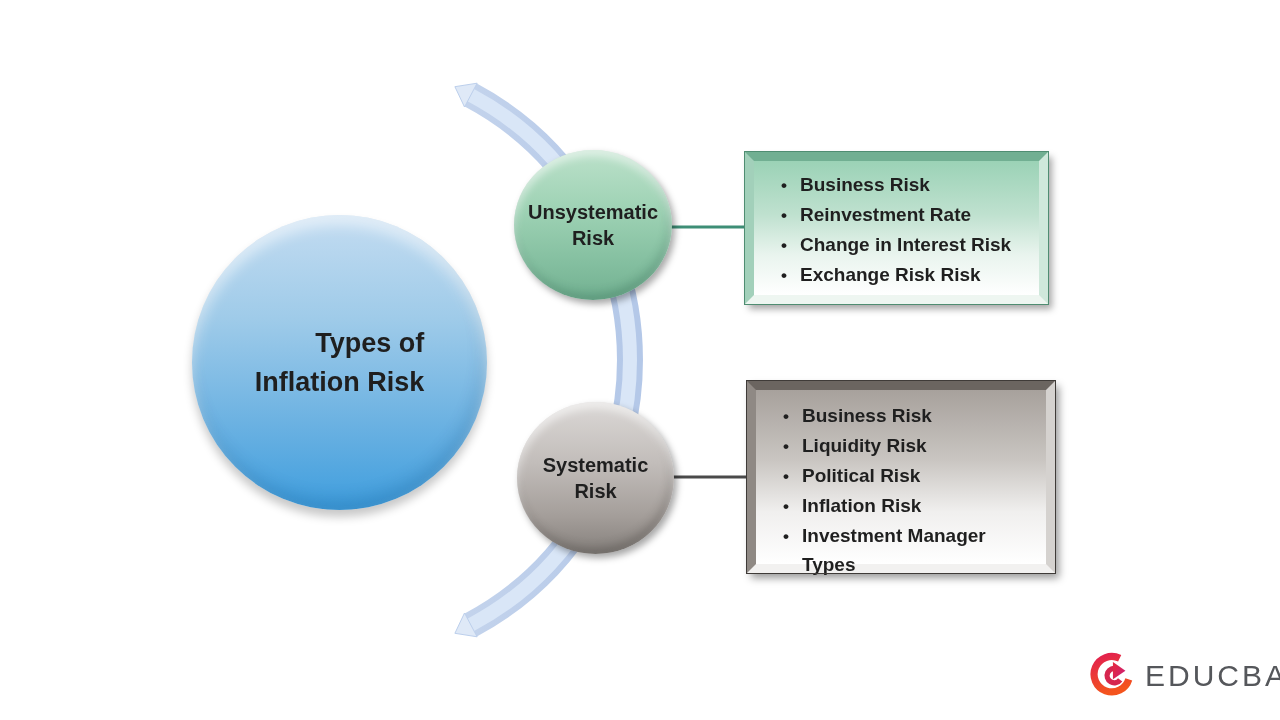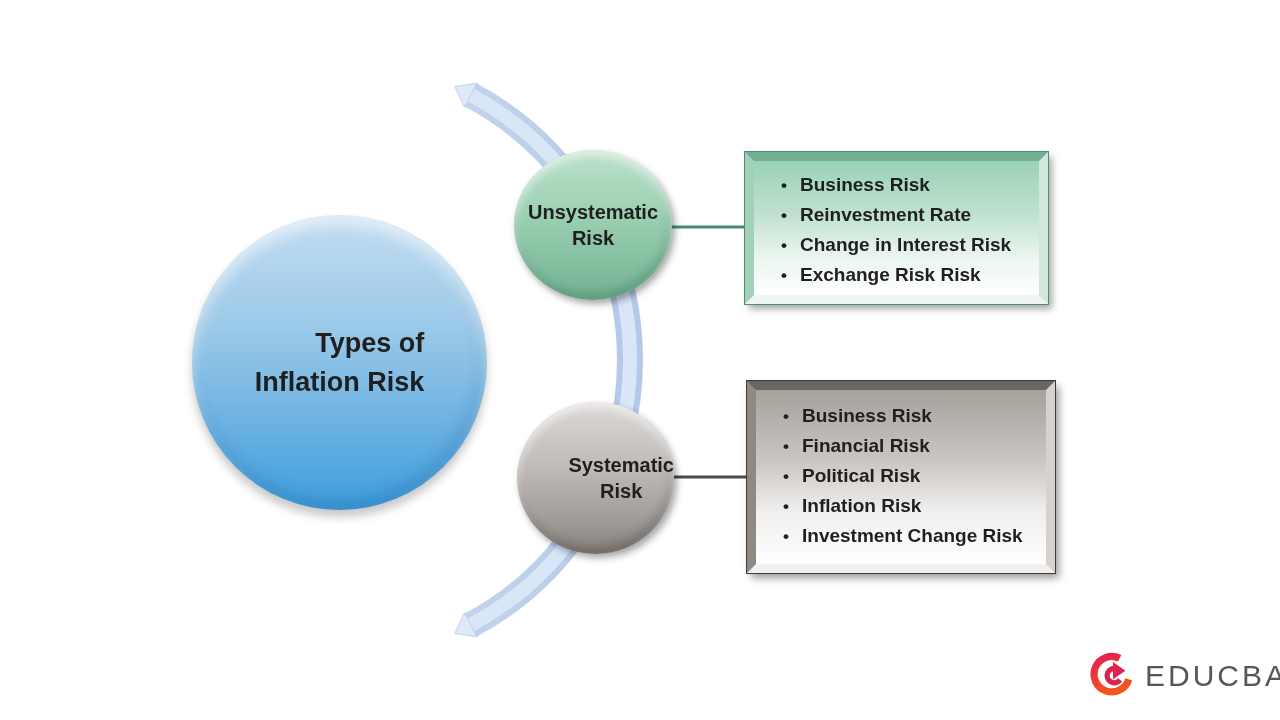--- a/index.html
+++ b/index.html
@@ -23,21 +23,20 @@
 
   .circle.green{
     left:514px;top:150px;width:158px;height:150px;
     background:linear-gradient(180deg,#bce1ca 0%,#9ed2b4 40%,#84bfa0 75%,#72b191 100%);
     box-shadow:inset 0 6px 8px rgba(255,255,255,.55), inset -3px -6px 10px rgba(20,70,50,.22), 3px 4px 7px rgba(0,0,0,.35);
   }
   .circle.gray{
     left:517px;top:402px;width:157px;height:152px;
     background:linear-gradient(180deg,#dbd8d6 0%,#c2bdba 40%,#a49e9a 75%,#85807c 100%);
     box-shadow:inset 0 6px 8px rgba(255,255,255,.6), inset -3px -6px 10px rgba(40,35,30,.25), 3px 4px 7px rgba(0,0,0,.35);
-    justify-content:flex-end;
   }
   .circle.green .lbl,.circle.gray .lbl{font-size:20px;line-height:26px;}
 
   
   .panel{position:absolute;border:9px solid;box-sizing:border-box;}
   .panel.green{
     left:745px;top:152px;width:303px;height:152px;
     border-color:#71af92 #cfe8db #eef6f1 #a2d0ba;
     outline:1px solid #4f8d72;
     background:linear-gradient(180deg,#9bd2b6 0%,#bfe1cf 40%,#e9f4ee 70%,#ffffff 100%);
@@ -127,33 +126,33 @@
   </div>
 
   <div class="panel gray">
     <ul>
       <li>
         <span class="dot">•</span>
         <span>Business Risk</span>
       </li>
       <li>
         <span class="dot">•</span>
-        <span>Financial Risk</span>
+        <span>Liquidity Risk</span>
       </li>
       <li>
         <span class="dot">•</span>
         <span>Political Risk</span>
       </li>
       <li>
         <span class="dot">•</span>
         <span>Inflation Risk</span>
       </li>
       <li>
         <span class="dot">•</span>
-        <span>Investment Change Risk</span>
+        <span>Investment Manager Types</span>
       </li>
     </ul>
   </div>
 
   <div class="logo">
     <svg width="48" height="48" viewBox="0 0 50 50">
       <defs>
         <linearGradient id="lgOuter" x1="0.2" y1="0" x2="0.5" y2="1">
           <stop offset="0" stop-color="#e3234c"></stop>
           <stop offset="1" stop-color="#f4541d"></stop>

